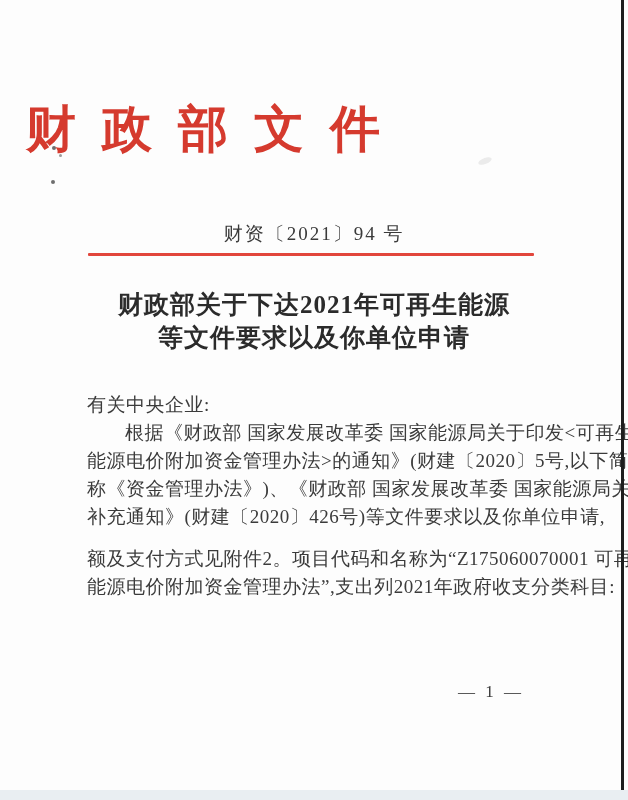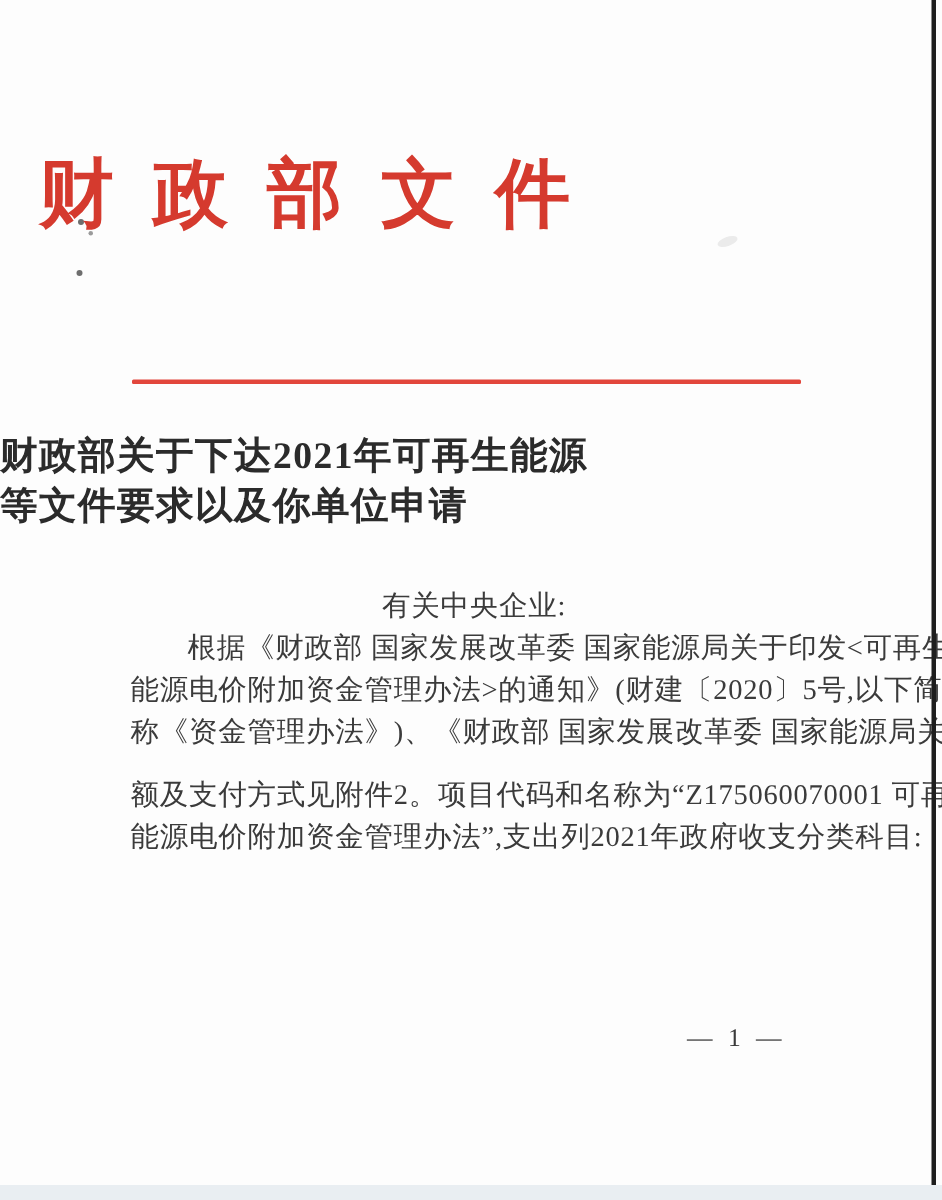--- a/index.html
+++ b/index.html
@@ -47,38 +47,38 @@
     height: 3px;
     background: #e2463c;
     border-radius: 1px;
   }
   
   .doc-title {
     position: absolute;
     top: 288px;
     left: 0;
     width: 100%;
+    text-align: center;
     font-size: 25px;
     font-weight: bold;
     color: #2b2b2b;
     line-height: 33px;
     letter-spacing: 1px;
   }
   .doc-title .t-line { display: block; }
   
   .body-block {
     position: absolute;
     top: 391px;
     left: 87px;
     width: 458px;
     font-size: 19px;
     line-height: 28px;
     color: #3b3b3b;
     letter-spacing: 0.5px;
-    text-align: center;
   }
   .body-block .line { white-space: nowrap; }
   .body-block .indent { text-indent: 2em; }
   .para-2 { margin-top: 14px; }
   
   .page-number {
     position: absolute;
     top: 682px;
     right: 104px;
     font-size: 17px;
@@ -128,35 +128,37 @@
 
 <div class="page">
 
   <div class="speck speck-1"></div>
   <div class="speck speck-2"></div>
   <div class="speck speck-3"></div>
   <div class="smudge"></div>
 
   <div class="header-title">财政部文件</div>
 
+  <div class="doc-number">财资〔2021〕94 号</div>
 
   <div class="red-divider"></div>
 
   <div class="doc-title">
     <span class="t-line">财政部关于下达2021年可再生能源</span>
     <span class="t-line">等文件要求以及你单位申请</span>
   </div>
 
   <div class="body-block">
     <div class="line">有关中央企业:</div>
 
     <div class="para-1">
       <div class="line indent">根据《财政部 国家发展改革委 国家能源局关于印发&lt;可再生</div>
       <div class="line">能源电价附加资金管理办法&gt;的通知》(财建〔2020〕5号,以下简</div>
       <div class="line">称《资金管理办法》)、《财政部 国家发展改革委 国家能源局关于</div>
+      <div class="line">补充通知》(财建〔2020〕426号)等文件要求以及你单位申请,</div>
     </div>
 
     <div class="para-2">
       <div class="line">额及支付方式见附件2。项目代码和名称为“Z175060070001 可再</div>
       <div class="line">能源电价附加资金管理办法”,支出列2021年政府收支分类科目:</div>
     </div>
   </div>
 
   <div class="page-number">— 1 —</div>
 

